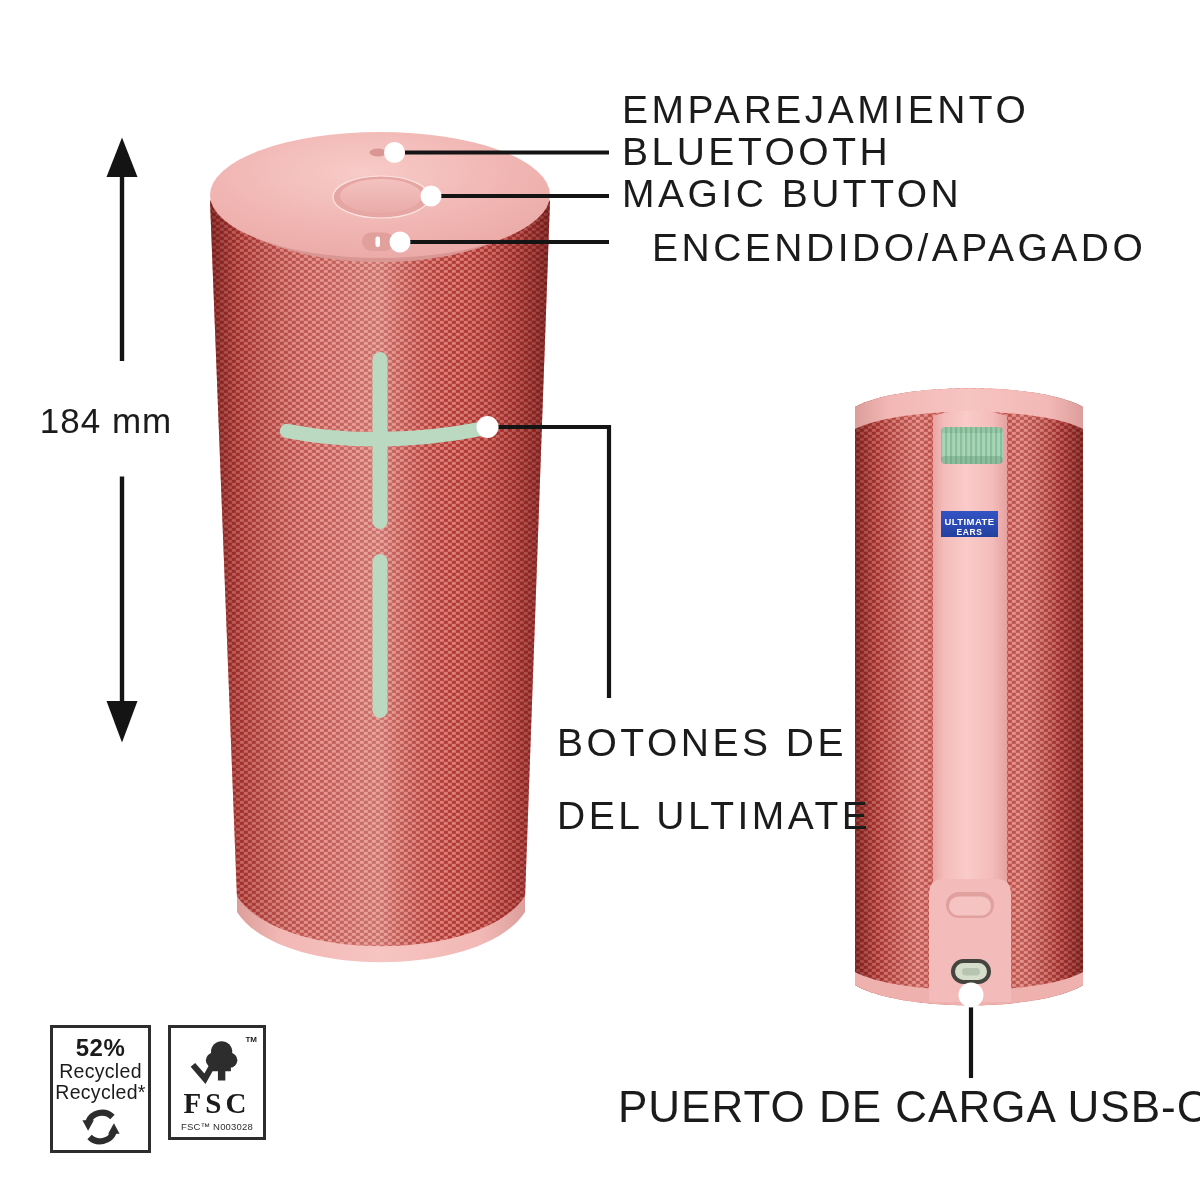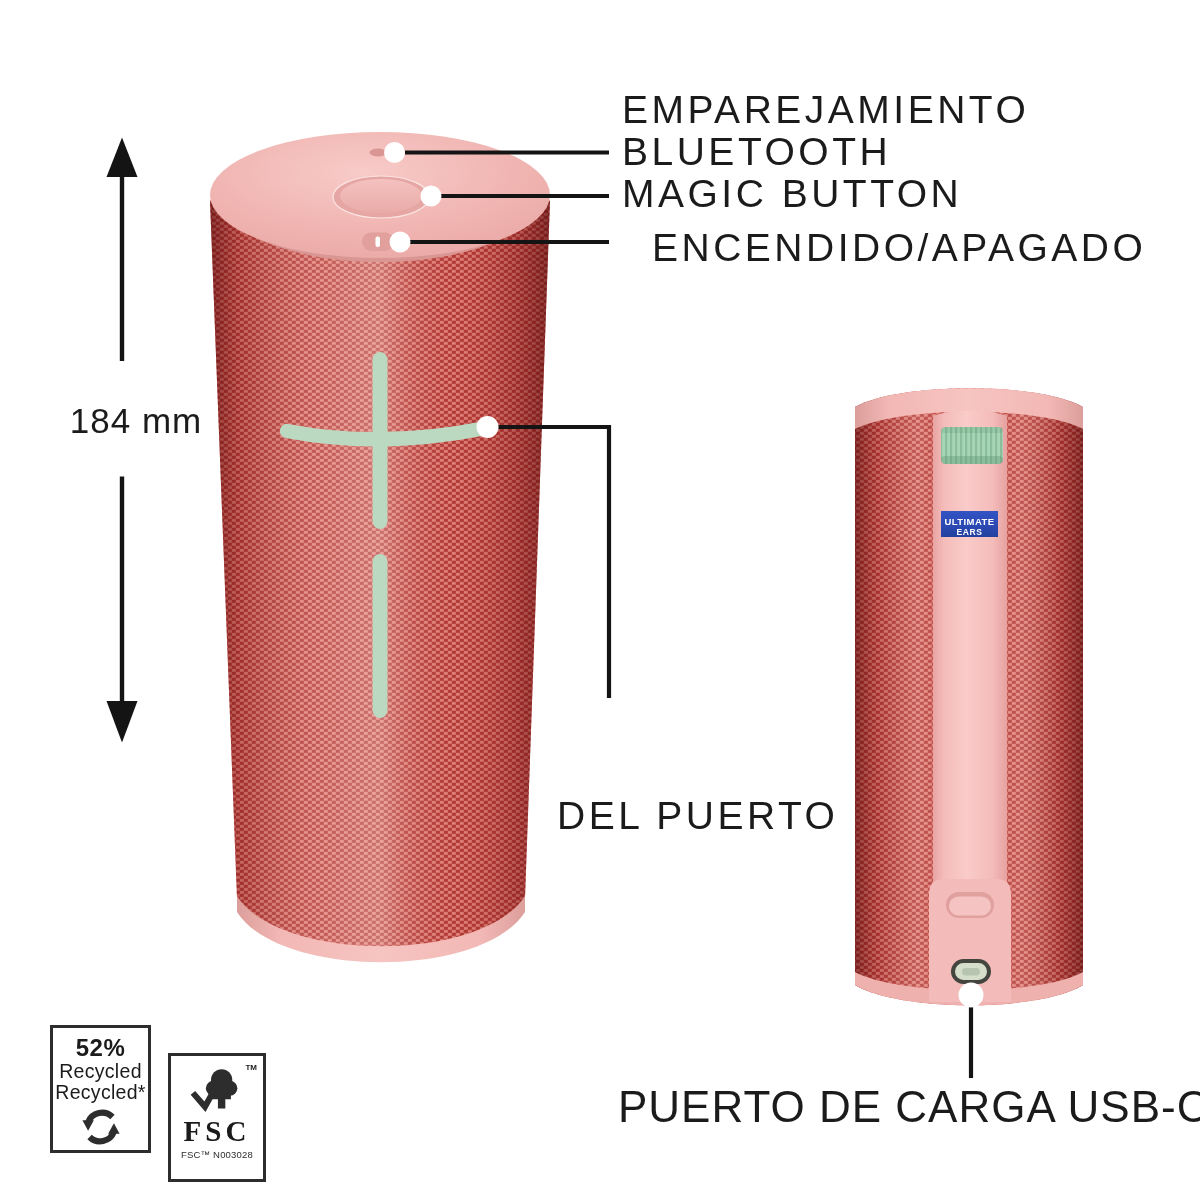--- a/index.html
+++ b/index.html
@@ -2,28 +2,28 @@
 <html><head>
 <meta charset="utf-8">
 <style>
   html,body{margin:0;padding:0;background:#fff;}
   .stage{position:relative;width:1200px;height:1200px;background:#ffffff;overflow:hidden;
          font-family:"Liberation Sans",sans-serif;color:#1b1b1b;}
   svg.scene{position:absolute;left:0;top:0;display:block;}
   .lbl{position:absolute;font-size:39px;font-weight:400;letter-spacing:3.5px;
        line-height:38px;white-space:nowrap;color:#1b1b1b;}
   .lbl-usb{font-size:44px;letter-spacing:1px;}
-  .dim{position:absolute;left:44px;top:401px;width:184px;text-align:center;
+  .dim{position:absolute;left:14px;top:401px;width:184px;text-align:center;
        font-size:35px;letter-spacing:1px;white-space:nowrap;}
   .badge{position:absolute;border:3.5px solid #2d2d2d;background:#fff;box-sizing:border-box;
          text-align:center;}
   .badge-recycled{left:50px;top:1025px;width:101px;height:128px;padding-top:7px;}
   .pct{font-size:24px;font-weight:600;letter-spacing:.5px;line-height:26px;}
   .bline{font-size:19.5px;line-height:21px;letter-spacing:.3px;}
-  .badge-fsc{left:168px;top:1025px;width:98px;height:129px;padding-top:7px;margin-top:28px;}
+  .badge-fsc{left:168px;top:1025px;width:98px;height:115px;padding-top:7px;}
   .fsc-acronym{font-family:"Liberation Serif",serif;font-size:29px;font-weight:700;
                letter-spacing:4px;line-height:29px;margin-top:1px;}
   .fsc-license{font-size:9.5px;letter-spacing:.2px;margin-top:3px;color:#2d2d2d;}
   .tm{position:absolute;top:7px;right:6px;font-size:8px;font-weight:600;letter-spacing:0;}
   .icon-wrap{display:block;margin:3px auto 0 auto;line-height:0;}
 </style>
 </head>
 <body>
 
 <div class="stage">
@@ -155,21 +155,22 @@
       <circle cx="487.5" cy="427" r="11"></circle>
       <circle cx="971" cy="995" r="12.5"></circle>
     </g>
   </svg>
 
   <div class="lbl" style="left:622px;top:91px;">EMPAREJAMIENTO</div>
   <div class="lbl" style="left:622px;top:133px;">BLUETOOTH</div>
   <div class="lbl" style="left:622px;top:175px;">MAGIC BUTTON</div>
   <div class="lbl" style="left:652px;top:229px;">ENCENDIDO/APAGADO</div>
 
-  <div class="lbl" style="left:557px;top:797px;">DEL PUERTO</div>
+  <div class="lbl" style="left:557px;top:724px;">BOTONES DE</div>
+  <div class="lbl" style="left:557px;top:797px;">DEL ULTIMATE</div>
 
   <div class="lbl lbl-usb" style="left:618px;top:1088px;">PUERTO DE CARGA USB-C</div>
 
   <div class="dim">184 mm</div>
 
   <div class="badge badge-recycled">
     <div class="pct">52%</div>
     <div class="bline">Recycled</div>
     <div class="bline">Recycled*</div>
     <span class="icon-wrap">

